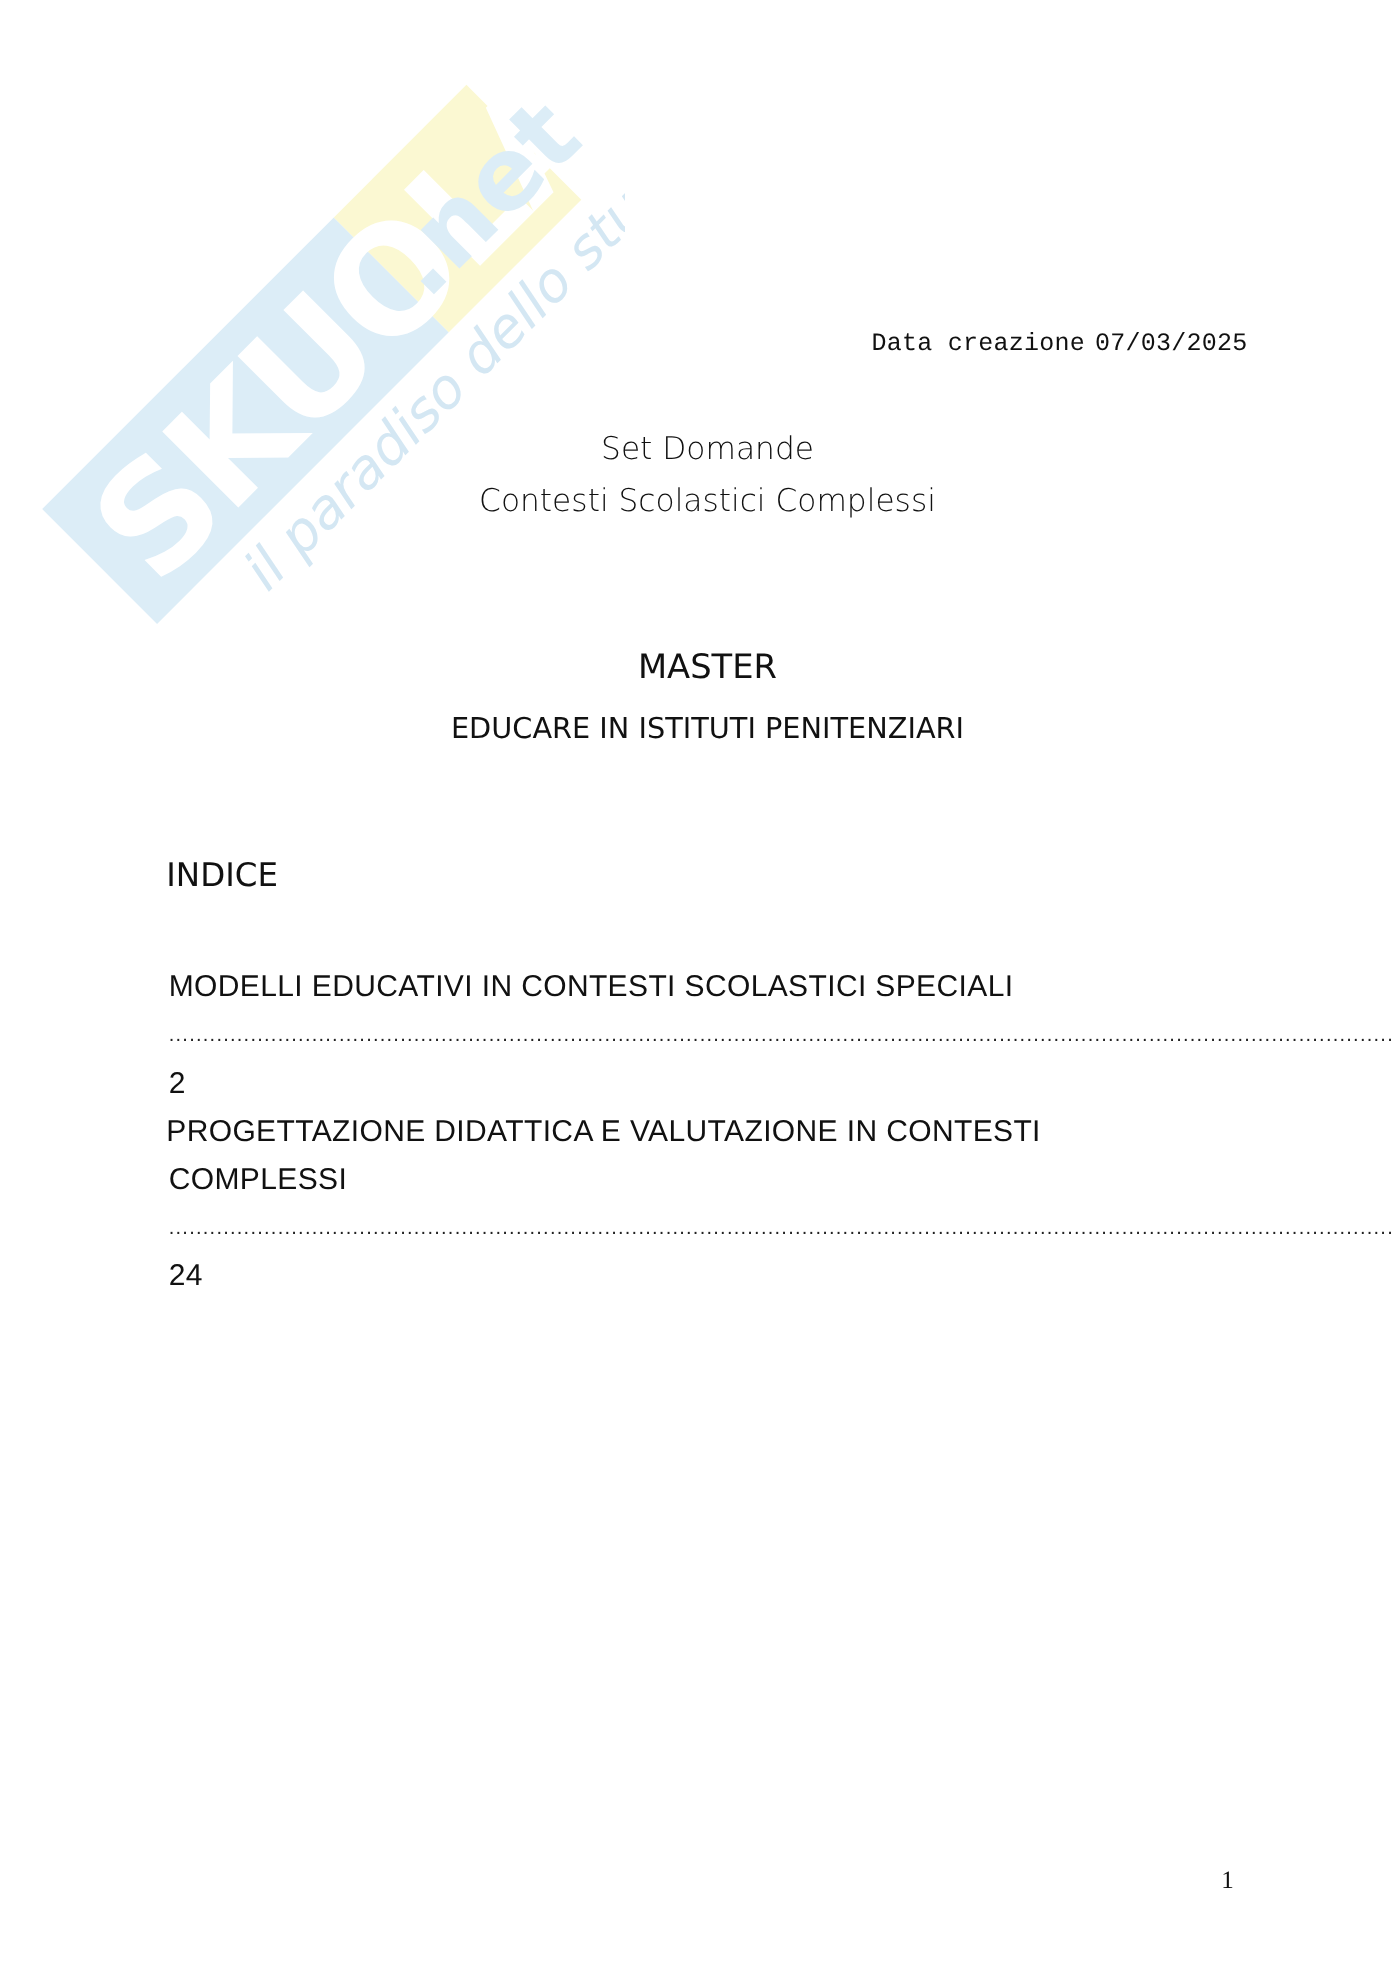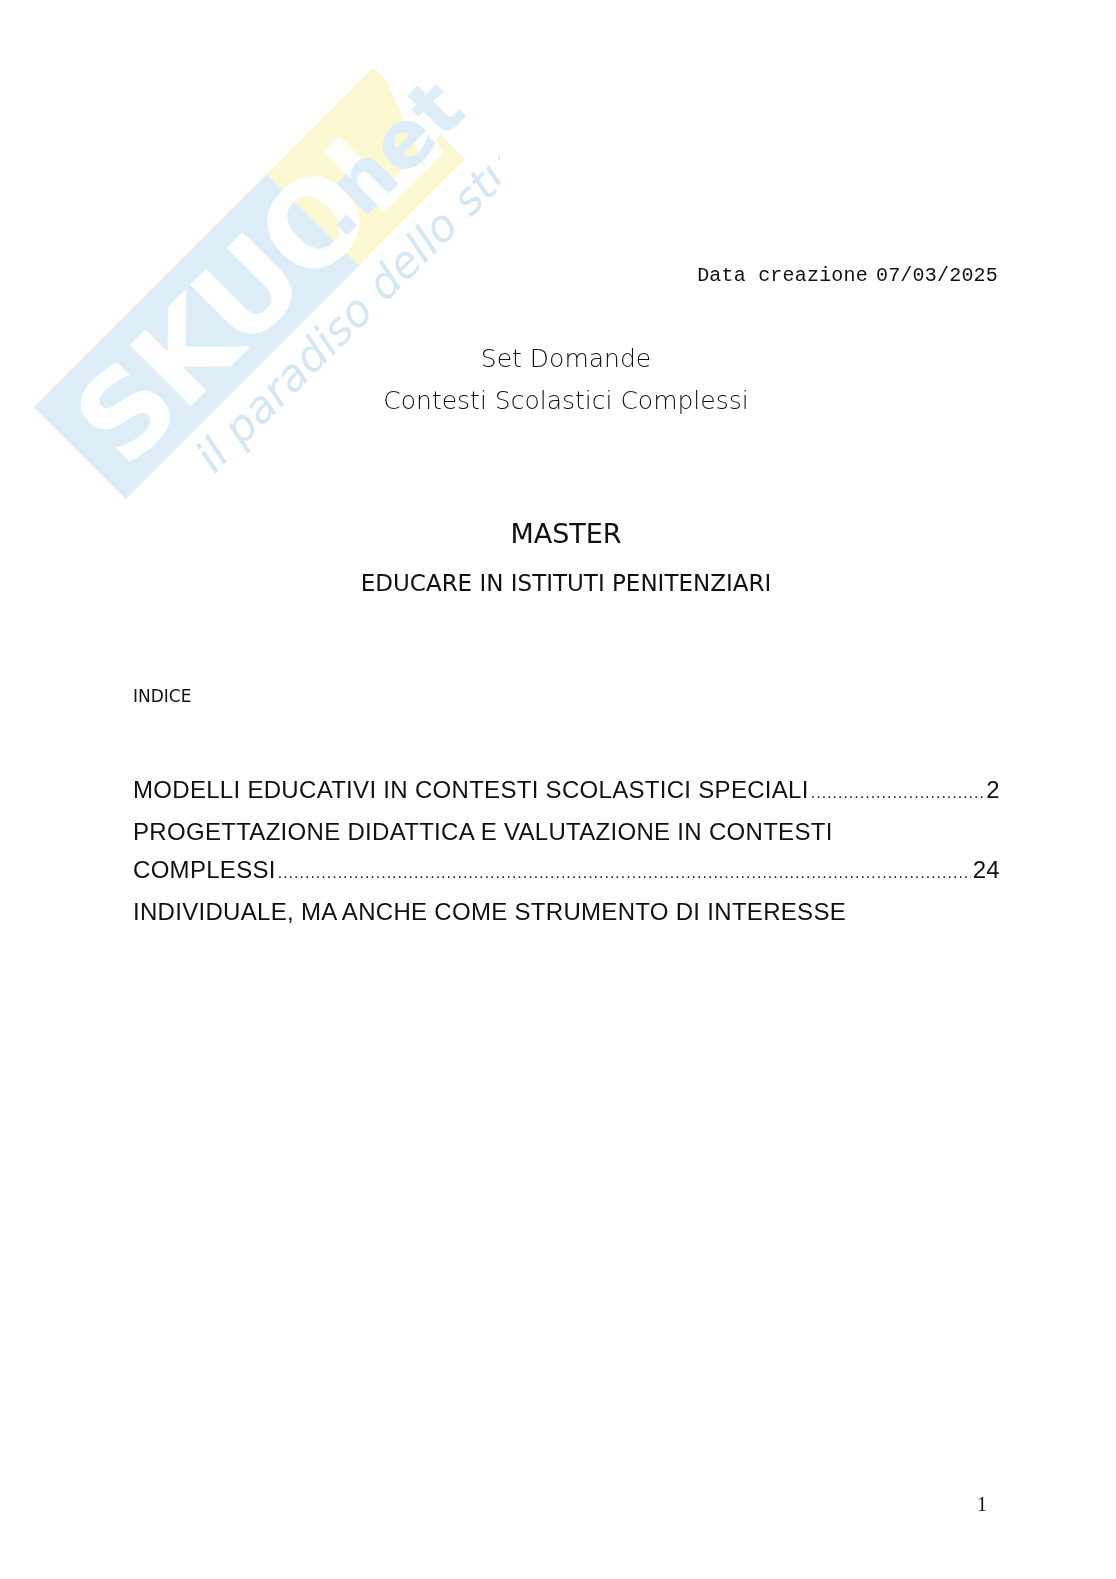--- a/index.html
+++ b/index.html
@@ -11,24 +11,24 @@
 
   .date { position:absolute; right:118px; top:264px; font-family:Liberation Mono, monospace; font-size:20px; letter-spacing:0.2px; color:#111; }
   .date .val { margin-left:8px; }
 
   .center { position:absolute; left:0; width:1132px; text-align:center; font-family:"DejaVu Sans", "Liberation Sans", sans-serif; color:#111; }
   .t1 { top:344px; font-size:25px; font-weight:300; }
   .t2 { top:386px; font-size:25px; font-weight:300; }
   .t3 { top:518px; font-size:27px; }
   .t4 { top:570px; font-size:23px; }
 
-  .indice { position:absolute; left:133px; top:686px; font-family:"DejaVu Sans", "Liberation Sans", sans-serif; font-size:17px; color:#111; }
+  .indice { position:absolute; left:133px; top:686px; font-family:"DejaVu Sans", "Liberation Sans", sans-serif; font-size:26px; color:#111; }
 
   .toc { position:absolute; left:133px; top:771px; width:867px; font-family:"Liberation Sans", "DejaVu Sans", sans-serif; font-size:24px; line-height:38.5px; color:#111; letter-spacing:0.3px; }
-  .toc-line { display:flex; align-items:baseline; white-space:nowrap; }
+  .toc-line { display:flex; align-items:baseline; white-space:nowrap;flex-direction:column; }
   .toc-line .txt { flex:0 0 auto; }
   .toc-line .dots { flex:1 1 auto; overflow:hidden; margin:0 2px; font-size:16px; letter-spacing:1px; color:#222; }
   .toc-line .dots::before { content:"........................................................................................................................................................................................................................................................................"; }
   .toc-line .pg { flex:0 0 auto; }
 
   .pagenum { position:absolute; left:977px; top:1493px; font-family:"Liberation Serif", "DejaVu Serif", serif; font-size:20px; color:#111; }
 </style>
 </head>
 <body>
 
@@ -68,20 +68,17 @@
           <span class="txt">PROGETTAZIONE DIDATTICA E VALUTAZIONE IN CONTESTI</span>
         </div>
       <div class="toc-line">
         <span class="txt">COMPLESSI</span>
         <span class="dots"></span>
         <span class="pg">24</span>
       </div>
     </div>
 
     <div>
-      <div class="toc-line">
-          <span class="txt">INDIVIDUALE, MA ANCHE COME STRUMENTO DI INTERESSE</span>
-        </div>
     </div>
   </div>
 
   <div class="pagenum">1</div>
 </div>
 
 </body></html>

